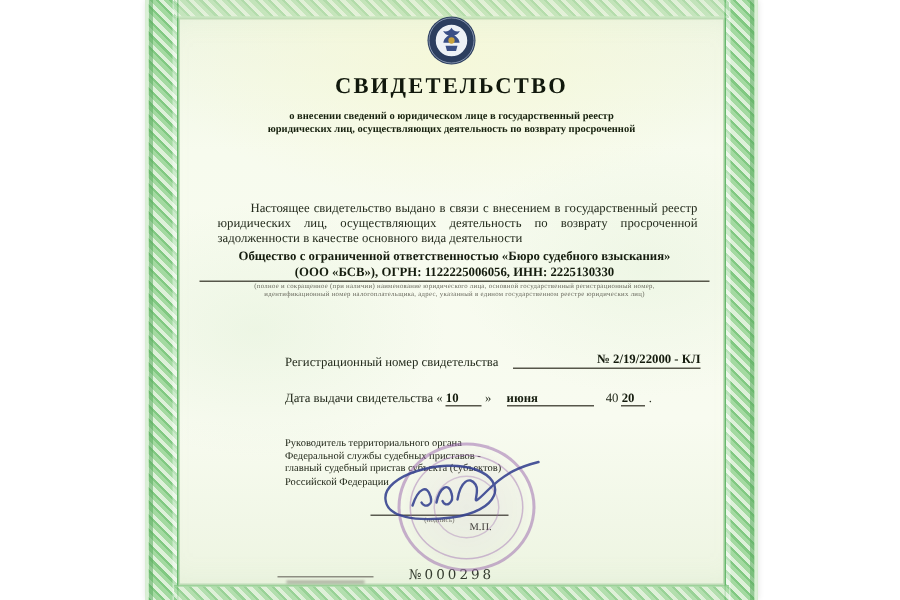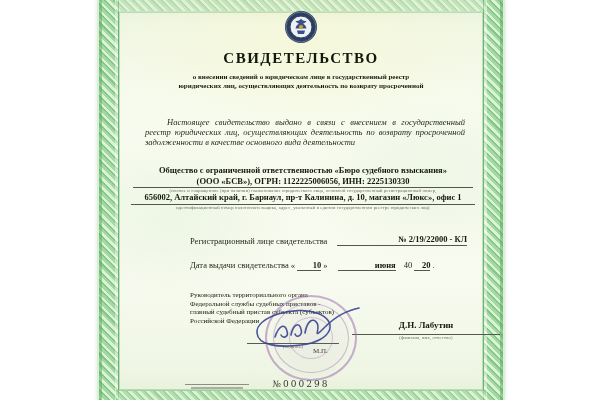--- a/index.html
+++ b/index.html
@@ -30,33 +30,33 @@
   .inner-frame{position:absolute;left:22px;right:22px;top:12px;bottom:10px;border:1px solid rgba(140,190,135,.45);pointer-events:none;}
 
   
   .c{text-align:center;}
   .abs{position:absolute;}
   .note{font-size:4.5px;color:#6b6b5f;letter-spacing:.2px;line-height:5.5px;}
   .rule{border-bottom:1px solid #56564a;}
 
   .title{left:0;width:100%;top:50px;font-size:15px;font-weight:bold;letter-spacing:1.5px;color:#11180c;}
   .subtitle{left:0;width:100%;top:73px;font-size:7px;font-weight:bold;line-height:9px;color:#17210e;}
-  .bodytext{left:48px;right:40px;top:117px;font-size:8.5px;line-height:10px;color:#232a1c;
-            text-align:justify;text-indent:22px;font-style:italic;}
+  .bodytext{left:48px;right:40px;top:133px;font-size:8.5px;line-height:10px;color:#232a1c;
+            text-align:justify;text-indent:22px;}
 
   .fieldblock .val{font-size:8.5px;font-weight:bold;color:#141b0d;line-height:9.5px;padding-bottom:1px;}
   .authority{left:40px;right:36px;top:149px;}
   .company{left:36px;right:32px;top:166px;}
   .address{left:34px;right:30px;top:193px;}
 
   .regrow{left:93px;right:38px;top:234px;display:flex;align-items:flex-end;font-size:8.5px;color:#232a1c;}
   .regrow .val{flex:1;margin-left:10px;font-weight:bold;color:#141b0d;padding:0 0 1px 6px;text-align:right;}
   .daterow{left:93px;top:260px;font-size:8.5px;color:#232a1c;white-space:nowrap;}
   .daterow b{color:#141b0d;}
-  .slot{display:inline-block;border-bottom:1px solid #56564a;text-align:right;}
+  .slot{display:inline-block;border-bottom:1px solid #56564a;text-align:left;}
   .slot.day{min-width:24px;}
   .slot.month{min-width:58px;margin:0 6px 0 8px;}
   .slot.year{min-width:16px;}
 
   .position{left:93px;top:291px;width:158px;font-size:7px;line-height:8.7px;color:#202618;}
 
   .namecol{left:255px;top:320px;width:148px;z-index:2;}
   .namecol .name{font-size:9px;font-weight:bold;color:#141b0d;}
   .namecol .rule{margin-top:4px;}
 
@@ -113,26 +113,25 @@
     <div class="abs bodytext">Настоящее свидетельство выдано в связи с внесением в государственный реестр юридических лиц, осуществляющих деятельность по возврату просроченной задолженности в качестве основного вида деятельности</div>
 
 
     <div class="abs fieldblock company">
       <div class="val c">Общество с ограниченной ответственностью «Бюро судебного взыскания»</div>
       <div class="val c rule">(ООО «БСВ»), ОГРН: 1122225006056,  ИНН: 2225130330</div>
       <div class="note c">(полное и сокращенное (при наличии) наименование юридического лица, основной государственный регистрационный номер,</div>
     </div>
 
     <div class="abs fieldblock address">
-      <div class="val c rule">656002, Алтайский край, г. Барнаул, пр-т Калинина, д. 10, магазин «Люкс», офис 1</div>
       <div class="note c">идентификационный номер налогоплательщика, адрес, указанный в едином государственном реестре юридических лиц)</div>
     </div>
 
     <div class="abs regrow">
-      <span>Регистрационный лице свидетельства</span>
+      <span>Регистрационный номер свидетельства</span>
       <span class="val rule">№ 2/19/22000 - КЛ</span>
     </div>
 
     <div class="abs daterow">
       <span>Дата выдачи свидетельства</span>
       <span>«</span>
       <b class="slot day">10</b>
       <span>»</span>
       <b class="slot month">июня</b>
       <span>40</span>
@@ -156,25 +155,20 @@
       <path d="M58 32 C60 20 66 16 70 22 C74 28 64 40 78 26 C90 14 100 10 112 7"></path>
     </svg>
 
     <div class="abs sigline">
       <div class="bar"></div>
       <div class="note c">(подпись)</div>
     </div>
 
     <div class="abs mp">М.П.</div>
 
-    <div class="abs namecol">
-      <div class="name c">Д.Н. Лабутин</div>
-      <div class="rule"></div>
-      <div class="note c">(фамилия, имя, отчество)</div>
-    </div>
 
     <div class="abs smudge">
       <div class="bar"></div>
       <div class="blur"></div>
     </div>
 
     <div class="abs formnum c">№000298</div>
 
   </div>
 </div>

